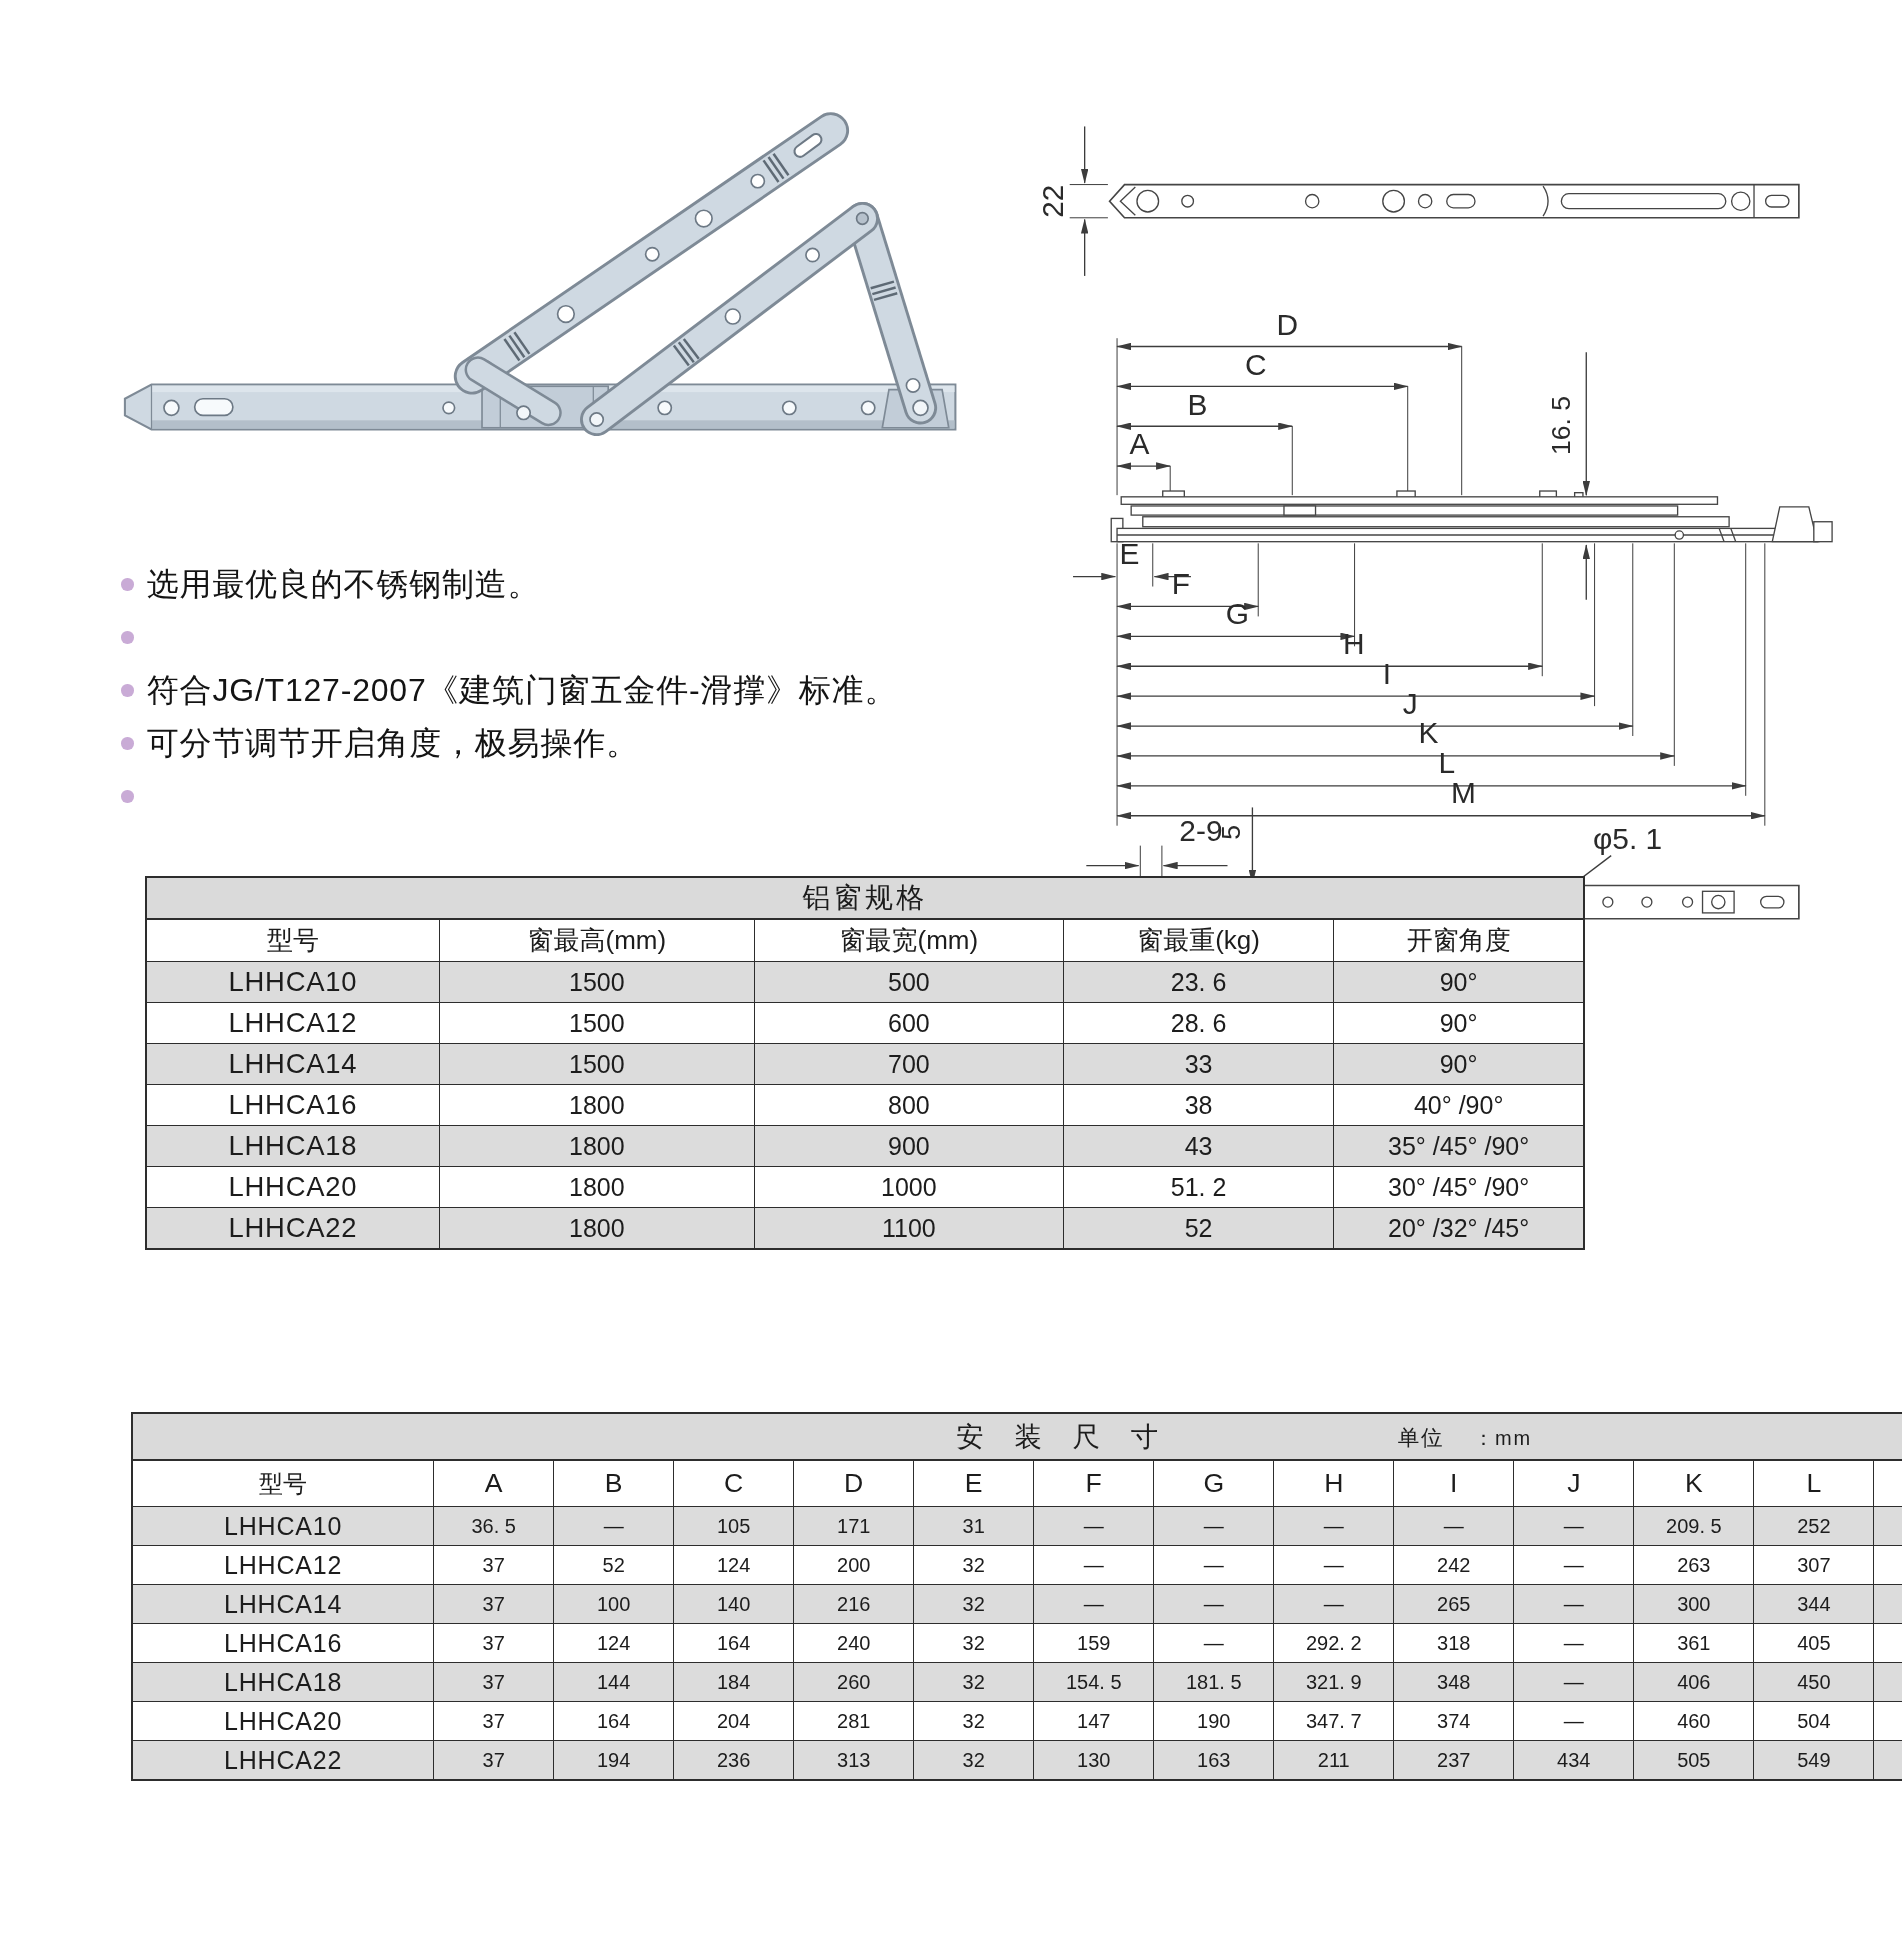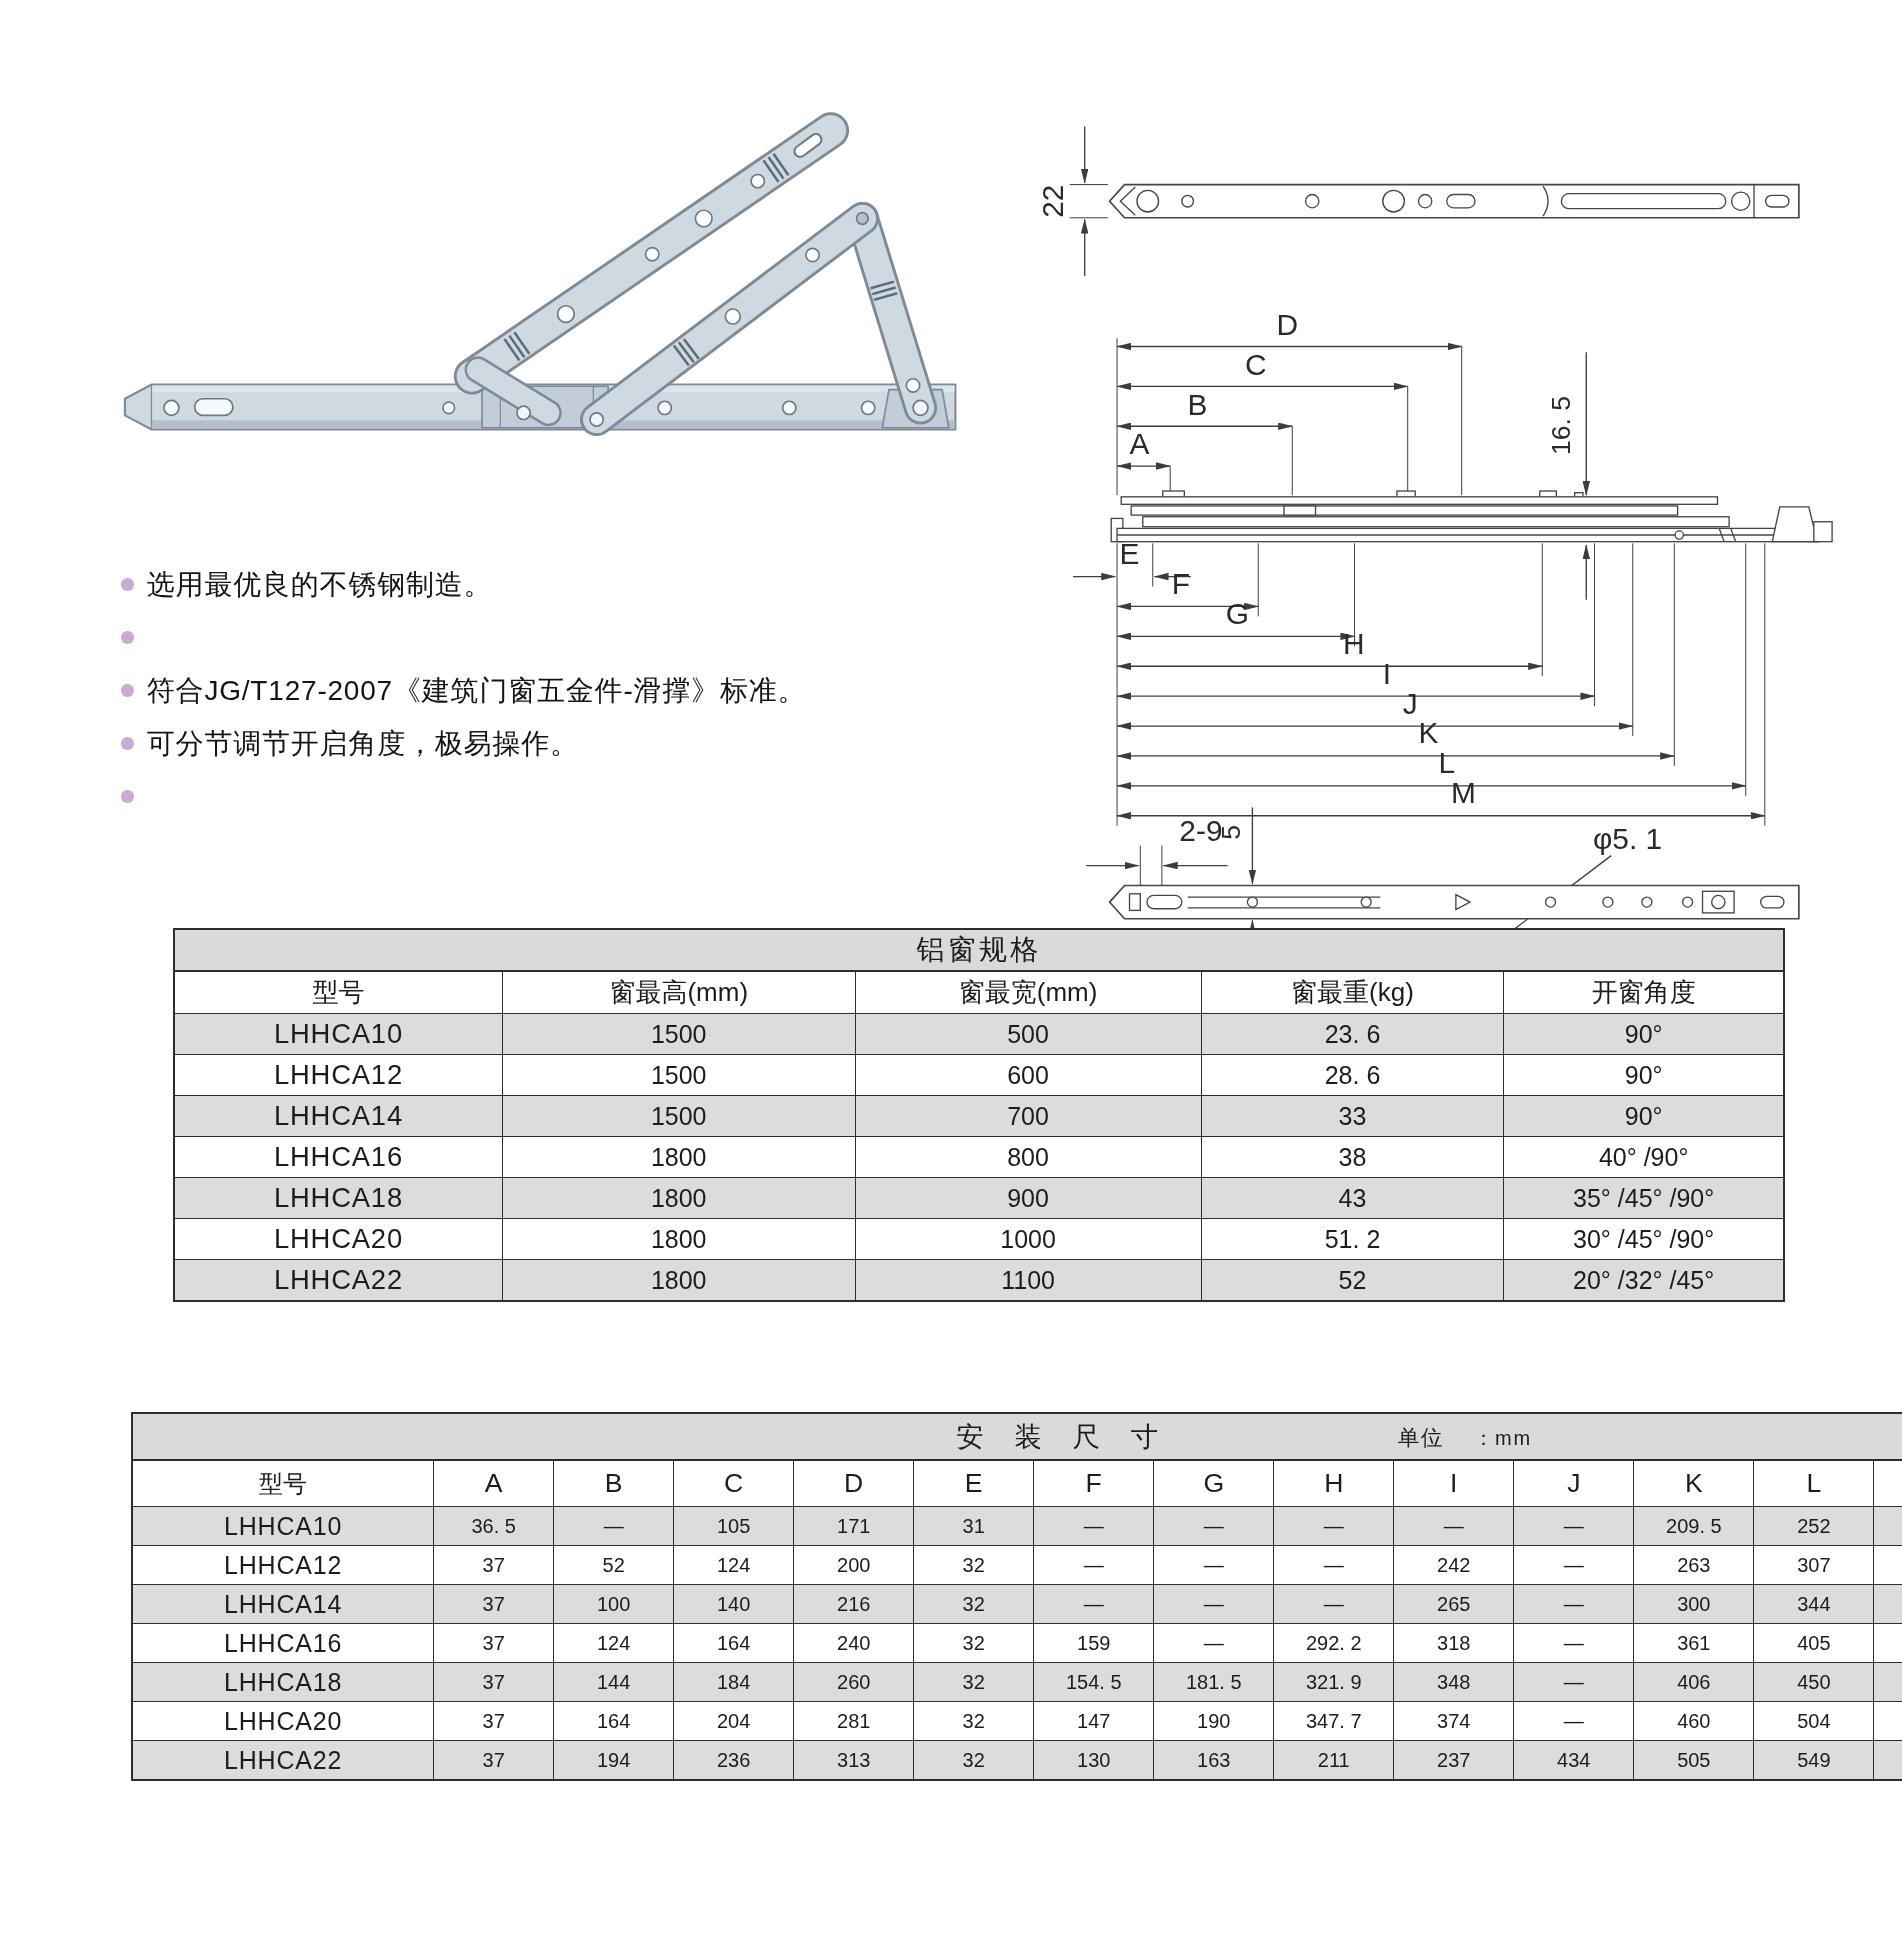--- a/index.html
+++ b/index.html
@@ -16,33 +16,33 @@
   #tech-drawing{position:absolute;left:1038px;top:60px;}
   .dln{stroke:#3c3c3c;stroke-width:1.6;fill:none;}
   .ext{stroke:#3c3c3c;stroke-width:1.2;fill:none;}
   .out{stroke:#454545;stroke-width:2;fill:#ffffff;}
   .out2{stroke:#454545;stroke-width:1.6;fill:#ffffff;}
   .dl{font-size:36px;fill:#2a2a2a;}
   .dls{font-size:32px;fill:#2a2a2a;}
 
   
   #feature-list{position:absolute;left:121px;top:558px;width:914px;margin:0;padding:0;list-style:none;}
-  #feature-list li{display:flex;align-items:center;height:53px;font-size:28px;letter-spacing:0.8px;color:#141414;}
+  #feature-list li{display:flex;align-items:center;height:53px;font-size:32px;letter-spacing:0.8px;color:#141414;}
   #feature-list .dot{width:12.5px;height:12.5px;border-radius:50%;background:#c9abd6;margin-right:13.3px;flex:0 0 auto;}
 
   
   table{border-collapse:collapse;table-layout:fixed;background:#fff;}
   td,th{border:1.7px solid #2d2d2d;border-left-width:1.2px;border-right-width:1.2px;
         text-align:center;vertical-align:middle;padding:0;font-weight:normal;}
   .title-row td{background:#dadada;border:2.5px solid #2d2d2d;}
   tbody tr:nth-child(odd) td{background:#dcdcdc;}
   tbody tr:nth-child(even) td{background:#ffffff;}
 
   
-  #spec-table{position:absolute;left:145px;top:928px;width:1612px;border:2.5px solid #2d2d2d;margin-left:28px;}
+  #spec-table{position:absolute;left:145px;top:876px;width:1440px;border:2.5px solid #2d2d2d;}
   #spec-table .title-row td{height:40px;font-size:28px;letter-spacing:3.3px;}
   #spec-table .head-row th{height:41px;font-size:26px;background:#fff;}
   #spec-table tbody td{height:40px;font-size:25px;}
   #spec-table tbody td:first-child{font-size:27.4px;letter-spacing:0.8px;}
 
   
   #install-table{position:absolute;left:131px;top:1412px;width:1864px;border:2.5px solid #2d2d2d;}
   #install-table .title-row td{height:45px;font-size:27.4px;position:relative;}
   #install-table .title-row .t-center{letter-spacing:11.6px;}
   #install-table .title-row .t-unit{position:absolute;left:68%;top:50%;transform:translateY(-50%);

